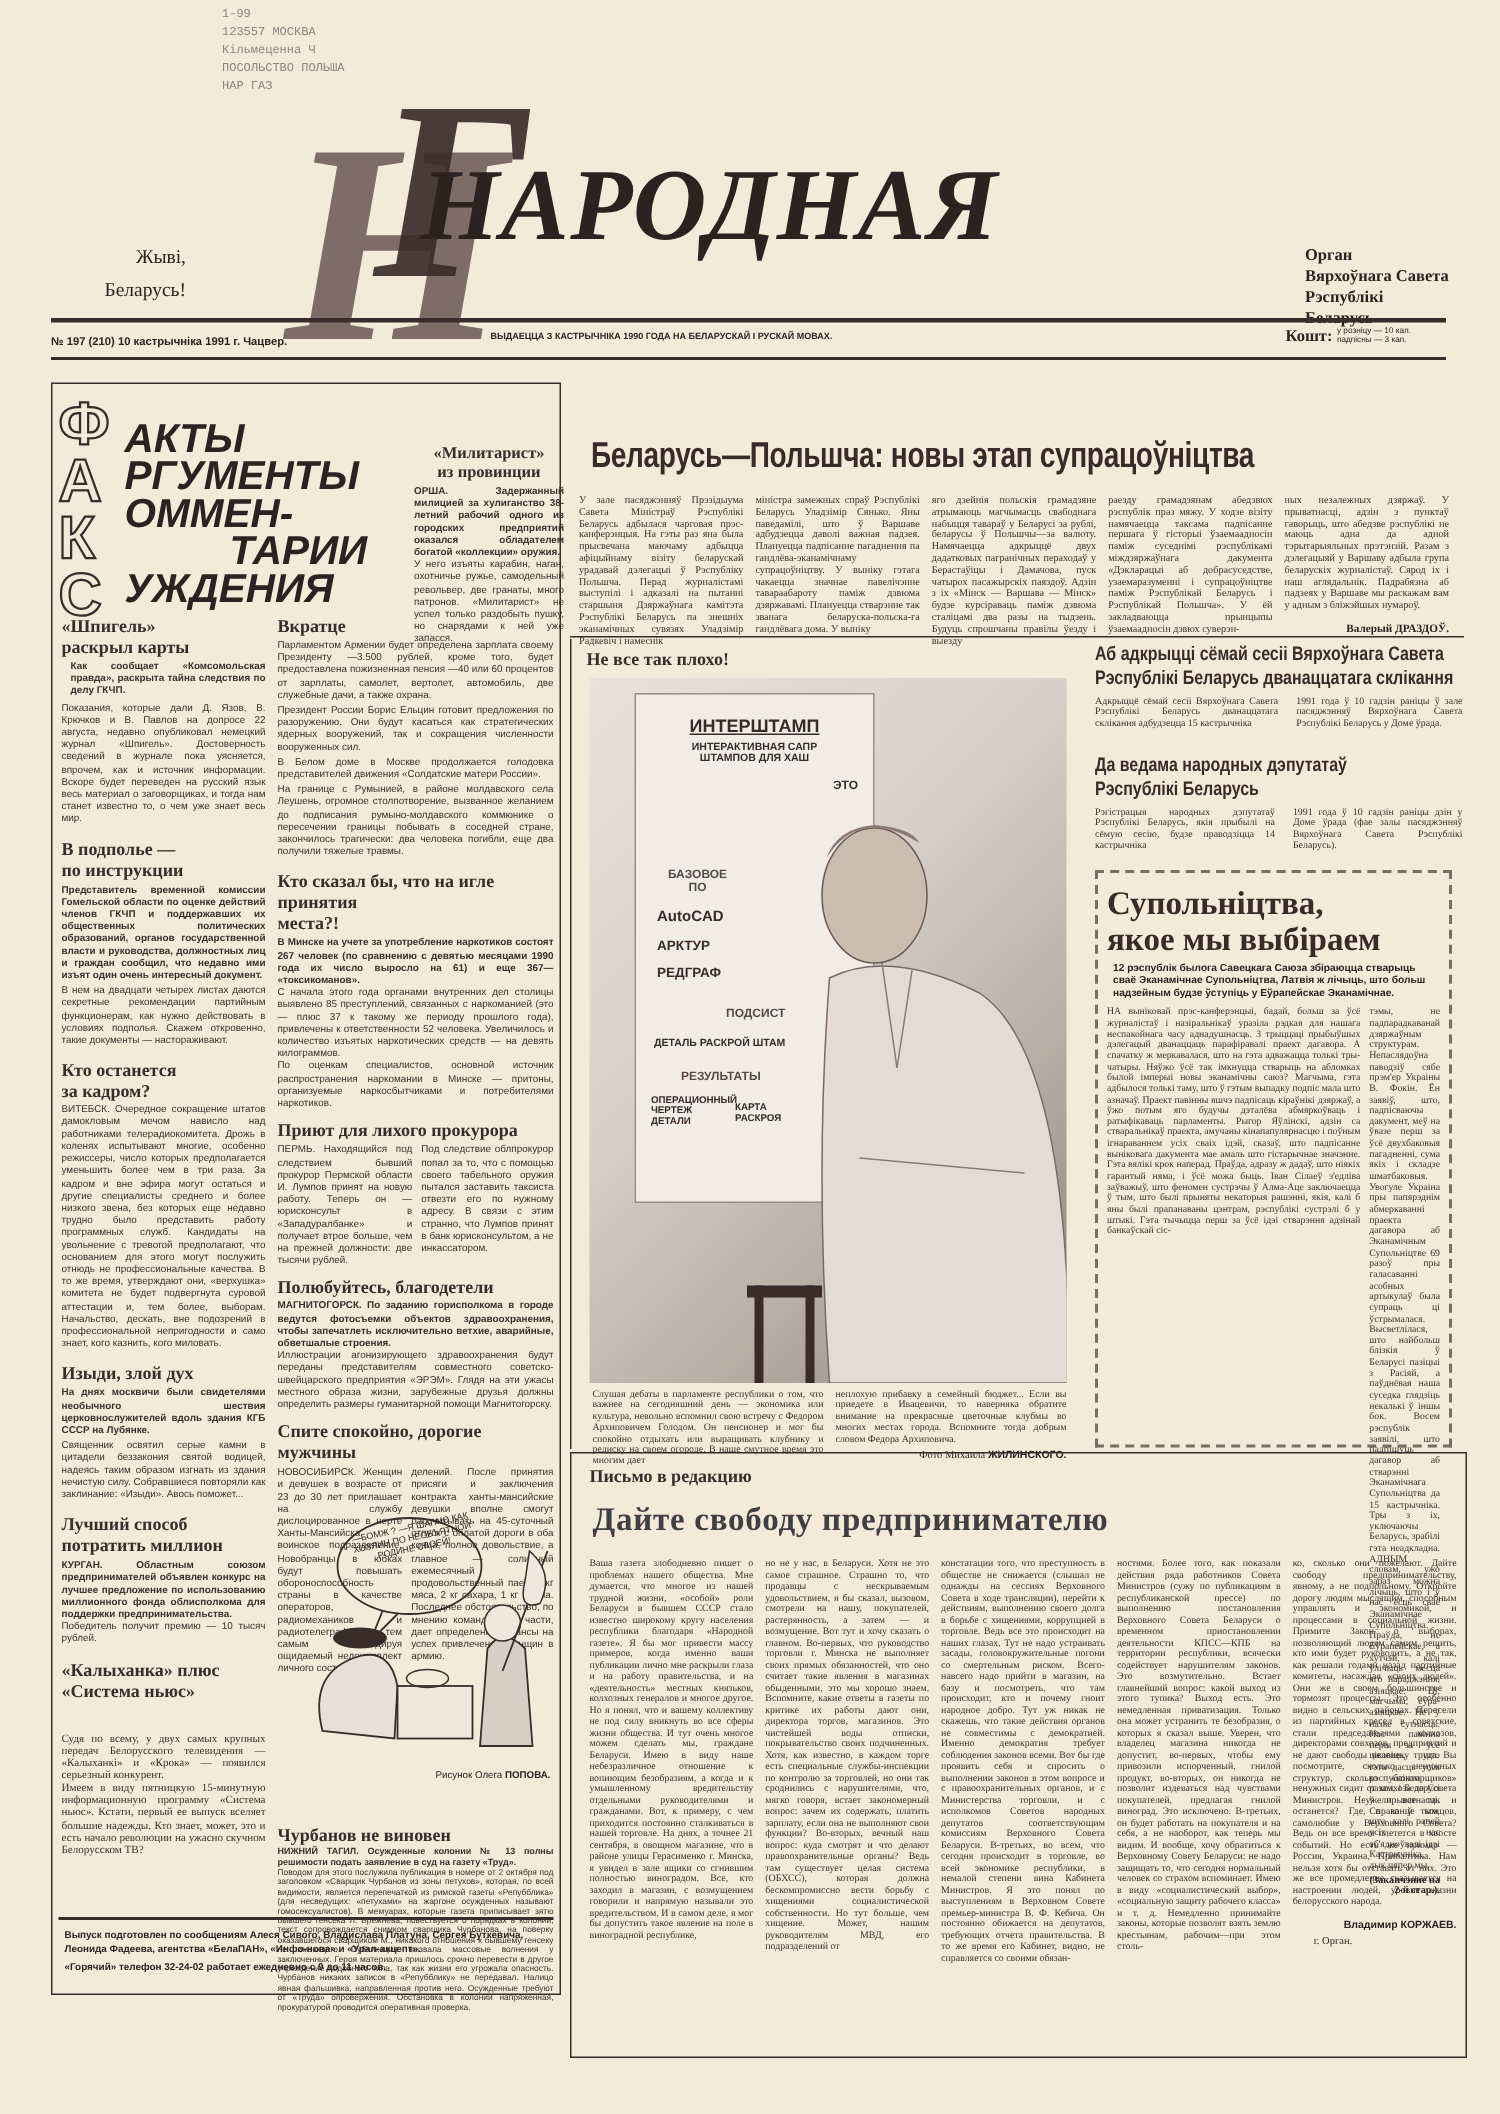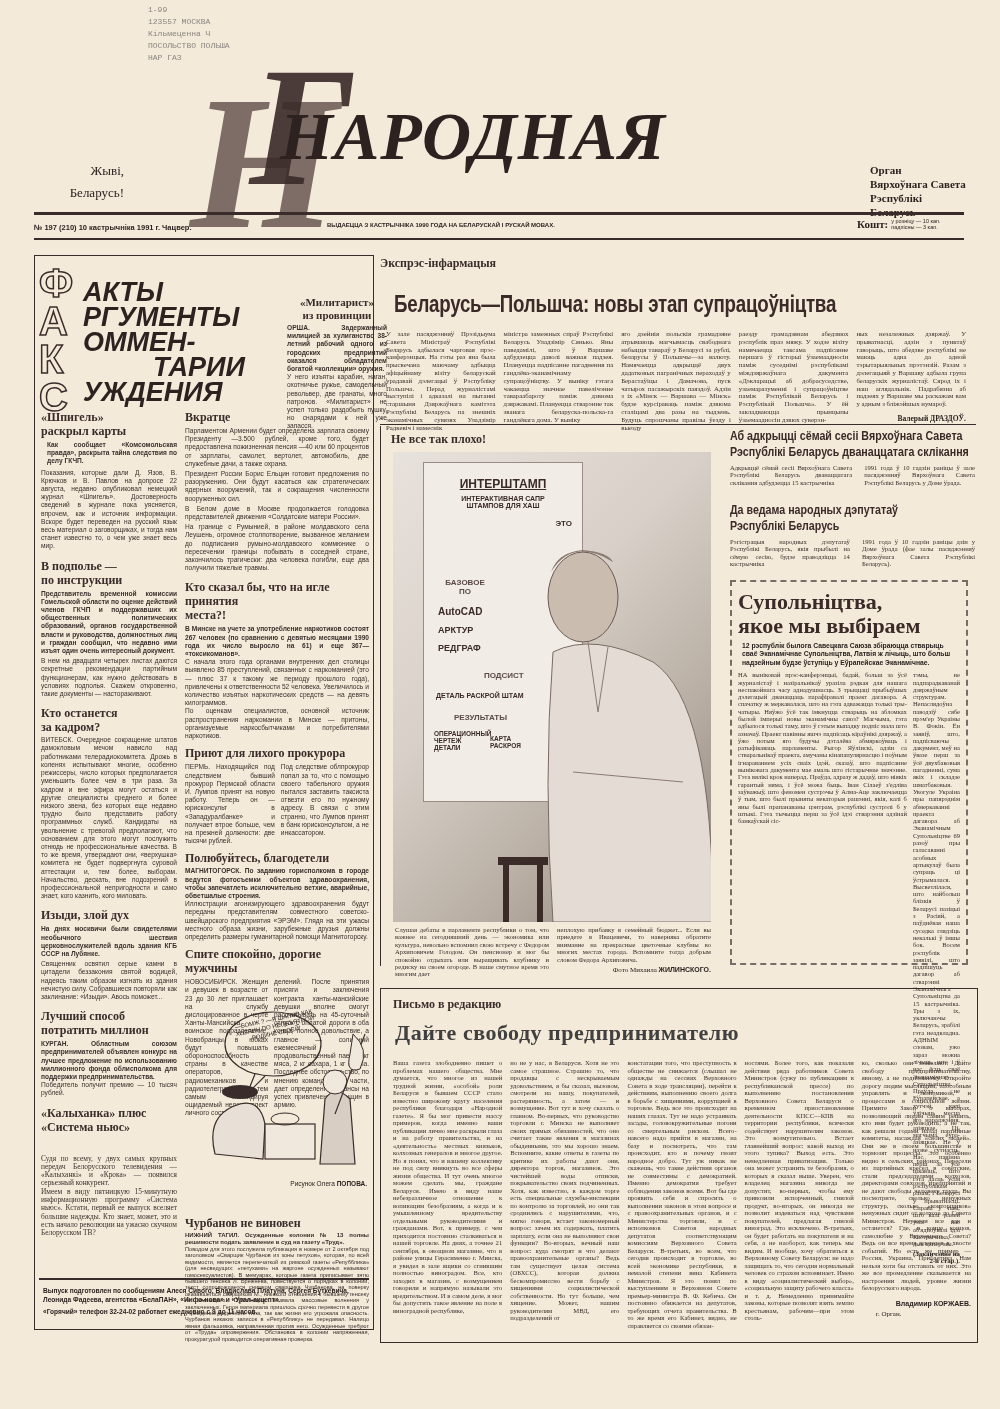--- a/index.html
+++ b/index.html
@@ -83,21 +83,21 @@
     </div>
     <div class="abs sans" style="left:44px; top:16px; font-size:27px; line-height:25px; font-weight:bold; font-style:italic; color:#2e2220;">
       <div>АКТЫ</div>
       <div>РГУМЕНТЫ</div>
       <div>ОММЕН-</div>
       <div style="padding-left:70px;">ТАРИИ</div>
       <div>УЖДЕНИЯ</div>
     </div>
   </div>
 
-  <div class="abs" style="left:252px; top:40px; width:100px;">
+  <div class="abs" style="left:241px; top:40px; width:100px;">
     <div class="hed-serif" style="font-size:11px; line-height:13px; text-align:center;">
       <div>«Милитарист»</div>
       <div>из провинции</div>
     </div>
     <p class="body-sans bold" style="margin-top:2px;">ОРША. Задержанный милицией за хулиганство 38-летний рабочий одного из городских предприятий оказался обладателем богатой «коллекции» оружия.</p>
     <p class="body-sans">У него изъяты карабин, наган, охотничье ружье, самодельный револьвер, две гранаты, много патронов. «Милитарист» не успел только раздобыть пушку, но снарядами к ней уже запасся.</p>
   </div>
 
   <div class="abs" style="left:6px; top:154px; width:136px;">
     <div>
@@ -220,21 +220,20 @@
   </div>
 
   <div class="rule" style="left:4px; top:1022px; width:330px; height:2px;"></div>
   <div class="abs sans" style="left:8px; top:1030px; width:326px; font-size:6.6px; line-height:9px; font-weight:bold; color:#2e2220;">
     <p>Выпуск подготовлен по сообщениям Алеся Сивого, Владислава Платуна, Сергея Буткевича, Леонида Фадеева, агентства «БелаПАН», «Инфо-нова» и «Урал-акцепт».</p>
     <p style="margin-top:3px;">«Горячий» телефон 32-24-02 работает ежедневно с 9 до 11 часов.</p>
   </div>
 </div>
 
 <div class="abs" style="left:380px; top:256px; width:590px; height:160px;">
-  <div class="hed-serif" style="font-size:12px;">Экспрэс-інфармацыя</div>
   <div class="abs sans" style="left:14px; top:34px; font-size:24px; font-weight:bold; color:#3a2a28; transform:scaleX(0.78); transform-origin:left top; white-space:nowrap; letter-spacing:-0.3px;">Беларусь—Польшча: новы этап супрацоўніцтва</div>
   <div class="abs" style="left:6px; top:74px; width:580px; display:flex; gap:8px;">
     <p class="body-serif" style="flex:1; font-size:6.8px; line-height:7.8px;">У зале пасяджэнняў Прэзідыума Савета Міністраў Рэспублікі Беларусь адбылася чарговая прэс-канферэнцыя. На гэты раз яна была прысвечана маючаму адбыцца афіцыйнаму візіту беларускай урадавай дэлегацыі ў Рэспубліку Польшча. Перад журналістамі выступілі і адказалі на пытанні старшыня Дзяржаўнага камітэта Рэспублікі Беларусь па знешніх эканамічных сувязях Уладзімір Радкевіч і намеснік</p>
     <p class="body-serif" style="flex:1; font-size:6.8px; line-height:7.8px;">міністра замежных спраў Рэспублікі Беларусь Уладзімір Сянько. Яны паведамілі, што ў Варшаве адбудзецца даволі важная падзея. Плануецца падпісанне пагаднення па гандлёва-эканамічнаму супрацоўніцтву. У выніку гэтага чакаецца значнае павелічэнне тавараабароту паміж дзвюма дзяржавамі. Плануецца стварэнне так званага беларуска-польска-га гандлёвага дома. У выніку</p>
     <p class="body-serif" style="flex:1; font-size:6.8px; line-height:7.8px;">яго дзейнія польскія грамадзяне атрымаюць магчымасць свабоднага набыцця тавараў у Беларусі за рублі, беларусы ў Польшчы—за валюту. Намячаецца адкрыццё двух дадатковых пагранічных пераходаў у Берастаўіцы і Дамачова, пуск чатырох пасажырскіх паяздоў. Адзін з іх «Мінск — Варшава — Мінск» будзе курсіраваць паміж дзвюма сталіцамі два разы на тыдзень. Будуць спрошчаны правілы ўезду і выезду</p>
     <p class="body-serif" style="flex:1; font-size:6.8px; line-height:7.8px;">раезду грамадзянам абедзвюх рэспублік праз мяжу. У ходзе візіту намячаецца таксама падпісанне першага ў гісторыі ўзаемаадносін паміж суседнімі рэспублікамі міждзяржаўнага дакумента «Дэкларацыі аб добрасуседстве, узаемаразуменні і супрацоўніцтве паміж Рэспублікай Беларусь і Рэспублікай Польшча». У ёй закладваюцца прынцыпы ўзаемаадносін дзвюх суверэн-</p>
     <div style="flex:1;">
       <p class="body-serif" style="font-size:6.8px; line-height:7.8px;">ных незалежных дзяржаў. У прыватнасці, адзін з пунктаў гаворыць, што абедзве рэспублікі не маюць адна да адной тэрытарыяльных прэтэнзій. Разам з дэлегацыяй у Варшаву адбыла група беларускіх журналістаў. Сярод іх і наш аглядальнік. Падрабязна аб падзеях у Варшаве мы раскажам вам у адным з бліжэйшых нумароў.</p>
       <p class="serif bold" style="font-size:7.5px; text-align:right; margin-top:6px;">Валерый ДРАЗДОЎ.</p>
     </div>
@@ -316,21 +315,21 @@
   <p class="sans bold" style="font-size:6.8px; line-height:8.4px; margin-top:4px; padding-left:4px;">12 рэспублік былога Савецкага Саюза збіраюцца стварыць сваё Эканамічнае Супольніцтва, Латвія ж лічыць, што больш надзейным будзе ўступіць у Еўрапейскае Эканамічнае.</p>
   <div class="cols" style="margin-top:4px; gap:6px;">
     <p class="body-serif" style="font-size:6.5px; line-height:7.3px;">НА выніковай прэс-канферэнцыі, бадай, больш за ўсё журналістаў і назіральнікаў уразіла рэдкая для нашага неспакойнага часу аднадушнасць. З трыццаці прыбыўшых дэлегацый дванаццаць парафіравалі праект дагавора. А спачатку ж меркавалася, што на гэта адважацца толькі тры-чатыры. Няўжо ўсё так імкнуцца стварыць на абломках былой імперыі новы эканамічны саюз? Магчыма, гэта адбылося толькі таму, што ў гэтым выпадку подпіс мала што азначаў. Праект павінны яшчэ падпісаць кіраўнікі дзяржаў, а ўжо потым яго будучы дэталёва абмяркоўваць і ратыфікаваць парламенты. Рыгор Яўлінскі, адзін са стваральнікаў праекта, амучаны кінапапулярнасцю і поўным ігнараваннем усіх сваіх ідэй, сказаў, што падпісанне выніковага дакумента мае амаль што гістарычнае значэнне. Гэта вялікі крок наперад. Праўда, адразу ж дадаў, што ніякіх гарантый няма, і ўсё можа быць. Іван Сілаеў з'едліва заўважыў, што феномен сустрэчы ў Алма-Аце заключаецца ў тым, што былі прыняты некаторыя рашэнні, якія, калі б яны былі прапанаваны цэнтрам, рэспублікі сустрэлі б у штыкі. Гэта тычыцца перш за ўсё ідэі стварэння адзінай банкаўскай сіс-</p>
     <div>
       <p class="body-serif" style="font-size:6.5px; line-height:7.3px;">тэмы, не падпарадкаванай дзяржаўным структурам. Непаслядоўна паводзіў сябе прэм'ер Украіны В. Фокін. Ён заявіў, што, падпісваючы дакумент, меў на ўвазе перш за ўсё двухбаковыя пагадненні, сума якіх і складзе шматбаковыя. Увогуле Украіна пры папярэднім абмеркаванні праекта дагавора аб Эканамічным Супольніцтве 69 разоў пры галасаванні асобных артыкулаў была супраць ці ўстрымалася. Высветлілася, што найбольш блізкія ў Беларусі пазіцыі з Расіяй, а паўднёвая наша суседка глядзіць некалькі ў іншы бок. Восем рэспублік заявілі, што падпішуць дагавор аб стварэнні Эканамічнага Супольніцтва да 15 кастрычніка. Тры з іх, уключаючы Беларусь, зрабілі гэта неадкладна. АДНЫМ словам, ужо зараз можна лічыць, што і ў нас ёсць сваё Эканамічнае Супольніцтва. Праўда, не Еўрапейскае, а хутчэй, калі ўлічыць месца яго нараджэння, азіяцкае. Ці, магчыма, еўра-азіяцкае. Не ў назве сутнасць. Нас павінна перш за ўсё цікавіць, што гэта дасць усім рэспублікам разам, і Беларусі ў прыватнасці. Справа ў тым, што калі раней усіх нас аб'ядноўвалі ідэі Кастрычніка, дык цяпер мы.</p>
       <p class="serif bold" style="font-size:6.8px; text-align:right; margin-top:2px;">(Заканчэнне на 2-й стар.).</p>
     </div>
   </div>
 </div>
 
-<div class="abs" style="left:380px; top:988px; width:598px; height:355px; border:1.5px solid #3a2c2a; border-top:1px solid #3a2c2a;">
+<div class="abs" style="left:380px; top:968px; width:598px; height:404px; border:1.5px solid #3a2c2a; border-top:1px solid #3a2c2a;">
   <div class="hed-serif" style="position:absolute; left:12px; top:8px; font-size:12px;">Письмо в редакцию</div>
   <div class="serif bold" style="position:absolute; left:14px; top:24px; font-size:22px; line-height:40px; color:#404040; letter-spacing:0.5px;">Дайте свободу предпринимателю</div>
   <div class="abs" style="left:12px; top:70px; width:578px; display:flex; gap:8px;">
     <p class="body-serif" style="flex:1; font-size:6.6px; line-height:7.5px;">Ваша газета злободневно пишет о проблемах нашего общества. Мне думается, что многое из нашей трудной жизни, «особой» роли Беларуси в бывшем СССР стало известно широкому кругу населения республики благодаря «Народной газете». Я бы мог привести массу примеров, когда именно ваши публикации лично мне раскрыли глаза и на работу правительства, и на «деятельность» местных князьков, колхозных генералов и многое другое. Но я понял, что и вашему коллективу не под силу вникнуть во все сферы жизни общества. И тут очень многое можем сделать мы, граждане Беларуси. Имею в виду наше небезразличное отношение к вопиющим безобразиям, а когда и к умышленному вредительству отдельными руководителями и гражданами. Вот, к примеру, с чем приходится постоянно сталкиваться в нашей торговле. На днях, а точнее 21 сентября, в овощном магазине, что в районе улицы Герасименко г. Минска, я увидел в зале ящики со сгнившим полностью виноградом. Все, кто заходил в магазин, с возмущением говорили и напрямую называли это вредительством. И в самом деле, я мог бы допустить такое явление на поле в виноградной республике,</p>
     <p class="body-serif" style="flex:1; font-size:6.6px; line-height:7.5px;">но не у нас, в Беларуси. Хотя не это самое страшное. Страшно то, что продавцы с нескрываемым удовольствием, я бы сказал, вызовом, смотрели на нашу, покупателей, растерянность, а затем — и возмущение. Вот тут и хочу сказать о главном. Во-первых, что руководство торговли г. Минска не выполняет своих прямых обязанностей, что оно считает такие явления в магазинах обыденными, это мы хорошо знаем. Вспомните, какие ответы в газеты по критике их работы дают они, директора торгов, магазинов. Это чистейшей воды отписки, покрывательство своих подчиненных. Хотя, как известно, в каждом торге есть специальные службы-инспекции по контролю за торговлей, но они так сроднились с нарушителями, что, мягко говоря, встает закономерный вопрос: зачем их содержать, платить зарплату, если она не выполняют свои функции? Во-вторых, вечный наш вопрос: куда смотрят и что делают правоохранительные органы? Ведь там существует целая система (ОБХСС), которая должна бескомпромиссно вести борьбу с хищениями социалистической собственности. Но тут больше, чем хищение. Может, нашим руководителям МВД, его подразделений от</p>
     <p class="body-serif" style="flex:1; font-size:6.6px; line-height:7.5px;">констатации того, что преступность в обществе не снижается (слышал не однажды на сессиях Верховного Совета в ходе трансляции), перейти к действиям, выполнению своего долга в борьбе с хищениями, коррупцией в торговле. Ведь все это происходит на наших глазах. Тут не надо устраивать засады, головокружительные погони со смертельным риском. Всего-навсего надо прийти в магазин, на базу и посмотреть, что там происходит, кто и почему гноит народное добро. Тут уж никак не скажешь, что такие действия органов не совместимы с демократией. Именно демократия требует соблюдения законов всеми. Вот бы где проявить себя и спросить о выполнении законов в этом вопросе и с правоохранительных органов, и с Министерства торговли, и с исполкомов Советов народных депутатов соответствующим комиссиям Верховного Совета Беларуси. В-третьих, во всем, что сегодня происходит в торговле, во всей экономике республики, в немалой степени вина Кабинета Министров. Я это понял по выступлениям в Верховном Совете премьер-министра В. Ф. Кебича. Он постоянно обижается на депутатов, требующих отчета правительства. В то же время его Кабинет, видно, не справляется со своими обязан-</p>
     <p class="body-serif" style="flex:1; font-size:6.6px; line-height:7.5px;">ностями. Более того, как показали действия ряда работников Совета Министров (сужу по публикациям в республиканской прессе) по выполнению постановления Верховного Совета Беларуси о временном приостановлении деятельности КПСС—КПБ на территории республики, всячески содействует нарушителям законов. Это возмутительно. Встает главнейший вопрос: какой выход из этого тупика? Выход есть. Это немедленная приватизация. Только она может устранить те безобразия, о которых я сказал выше. Уверен, что владелец магазина никогда не допустит, во-первых, чтобы ему привозили испорченный, гнилой продукт, во-вторых, он никогда не позволит издеваться над чувствами покупателей, предлагая гнилой виноград. Это исключено. В-третьих, он будет работать на покупателя и на себя, а не наоборот, как теперь мы видим. И вообще, хочу обратиться к Верховному Совету Беларуси: не надо защищать то, что сегодня нормальный человек со страхом вспоминает. Имею в виду «социалистический выбор», «социальную защиту рабочего класса» и т. д. Немедленно принимайте законы, которые позволят взять землю крестьянам, рабочим—при этом столь-</p>
     <div style="flex:1;">
       <p class="body-serif" style="font-size:6.6px; line-height:7.5px;">ко, сколько они пожелают. Дайте свободу предпринимательству, явному, а не подпольному. Откройте дорогу людям мыслящим, способным управлять и экономикой, и процессами в социальной жизни. Примите Закон о выборах, позволяющий людям самим решить, кто ими будет руководить, а не так, как решали годами назад партийные комитеты, насаждая «своих людей». Они же в своем большинстве и тормозят процессы. Это особенно видно в сельских районах. Пересели из партийных кресел в советские, стали председателями колхозов, директорами совхозов, предприятий и не дают свободы человеку труда. Вы посмотрите, сколько ненужных структур, сколько «конторщиков» ненужных сидит от колхоза до Совета Министров. Неужели все так и останется? Где, в конце концов, самолюбие у Верховного Совета? Ведь он все время плетется в хвосте событий. Но есть же пример — Россия, Украина, Прибалтика. Нам нельзя хотя бы отставать от них. Это же все промедление сказывается на настроении людей, уровне жизни белорусского народа.</p>
       <p class="sans bold" style="font-size:7px; text-align:right; margin-top:8px;">Владимир КОРЖАЕВ.</p>

